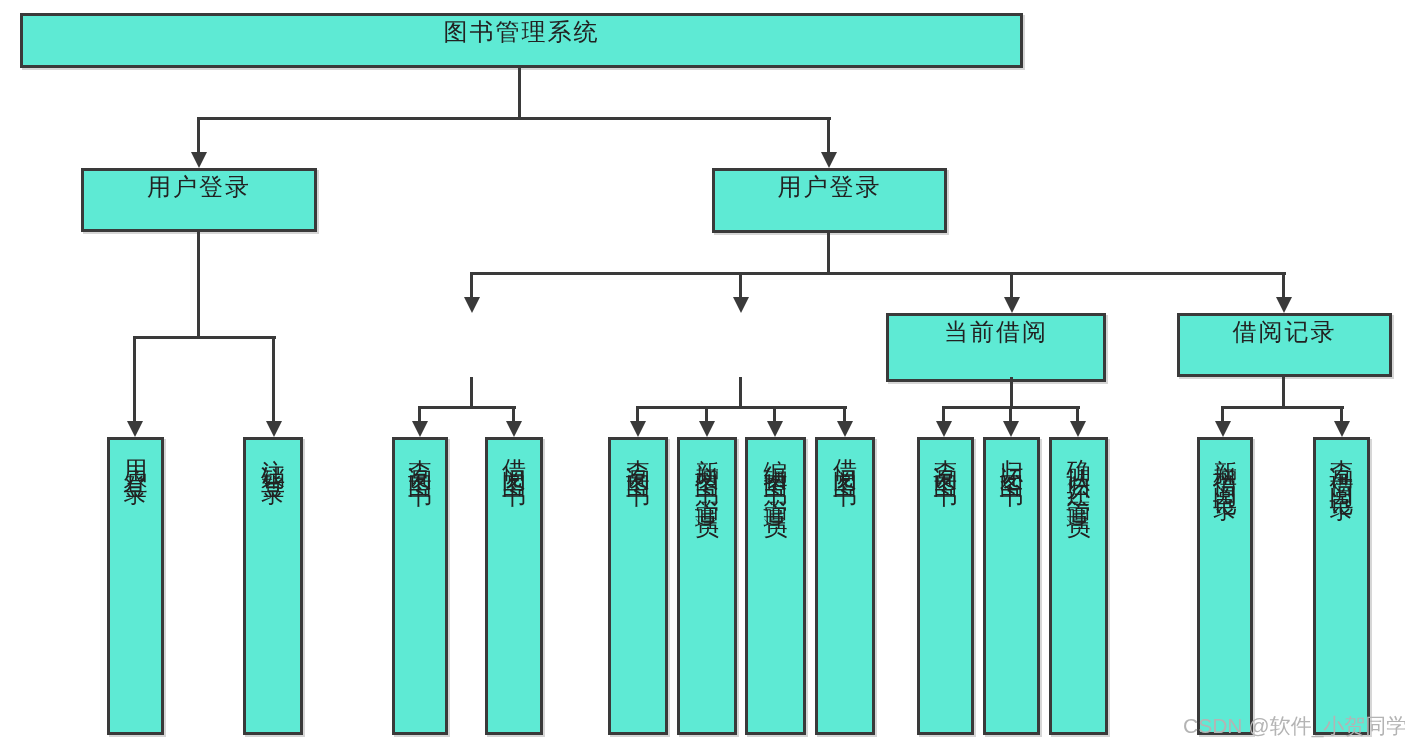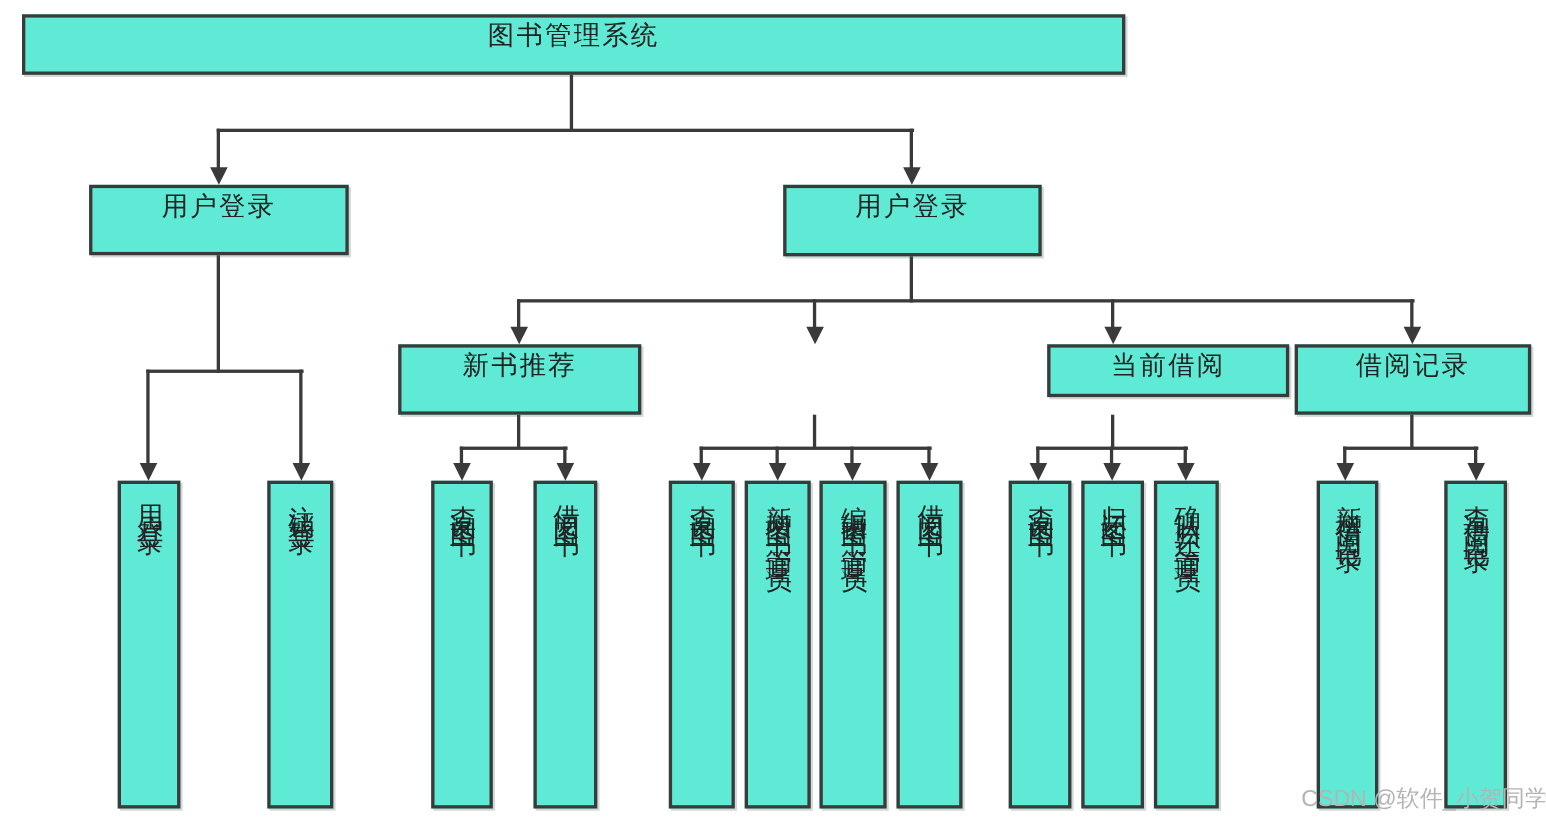--- a/index.html
+++ b/index.html
@@ -90,24 +90,21 @@
   <div class="line" style="left:470px;top:272px;width:816px;height:3px;"></div>
   <div class="line" style="left:470px;top:272px;width:3px;height:26px;"></div>
   <div class="arrow" style="left:464px;top:297px;"></div>
   <div class="line" style="left:739px;top:272px;width:3px;height:26px;"></div>
   <div class="arrow" style="left:733px;top:297px;"></div>
   <div class="line" style="left:1010px;top:272px;width:3px;height:26px;"></div>
   <div class="arrow" style="left:1004px;top:297px;"></div>
   <div class="line" style="left:1282px;top:272px;width:3px;height:26px;"></div>
   <div class="arrow" style="left:1276px;top:297px;"></div>
 
-  <div class="box h" style="left:362px;top:313px;width:221px;height:64px;">
-    <span>新书推荐</span>
-  </div>
-  <div class="box h" style="left:952px;top:313px;width:220px;height:48px;">
+  <div class="box h" style="left:886px;top:313px;width:220px;height:69px;">
     <span>当前借阅</span>
   </div>
   <div class="box h" style="left:1177px;top:313px;width:215px;height:64px;">
     <span>借阅记录</span>
   </div>
 
   <div class="line" style="left:470px;top:377px;width:3px;height:31px;"></div>
   <div class="line" style="left:418px;top:406px;width:98px;height:3px;"></div>
   <div class="line" style="left:418px;top:406px;width:3px;height:16px;"></div>
   <div class="arrow" style="left:412px;top:421px;"></div>

